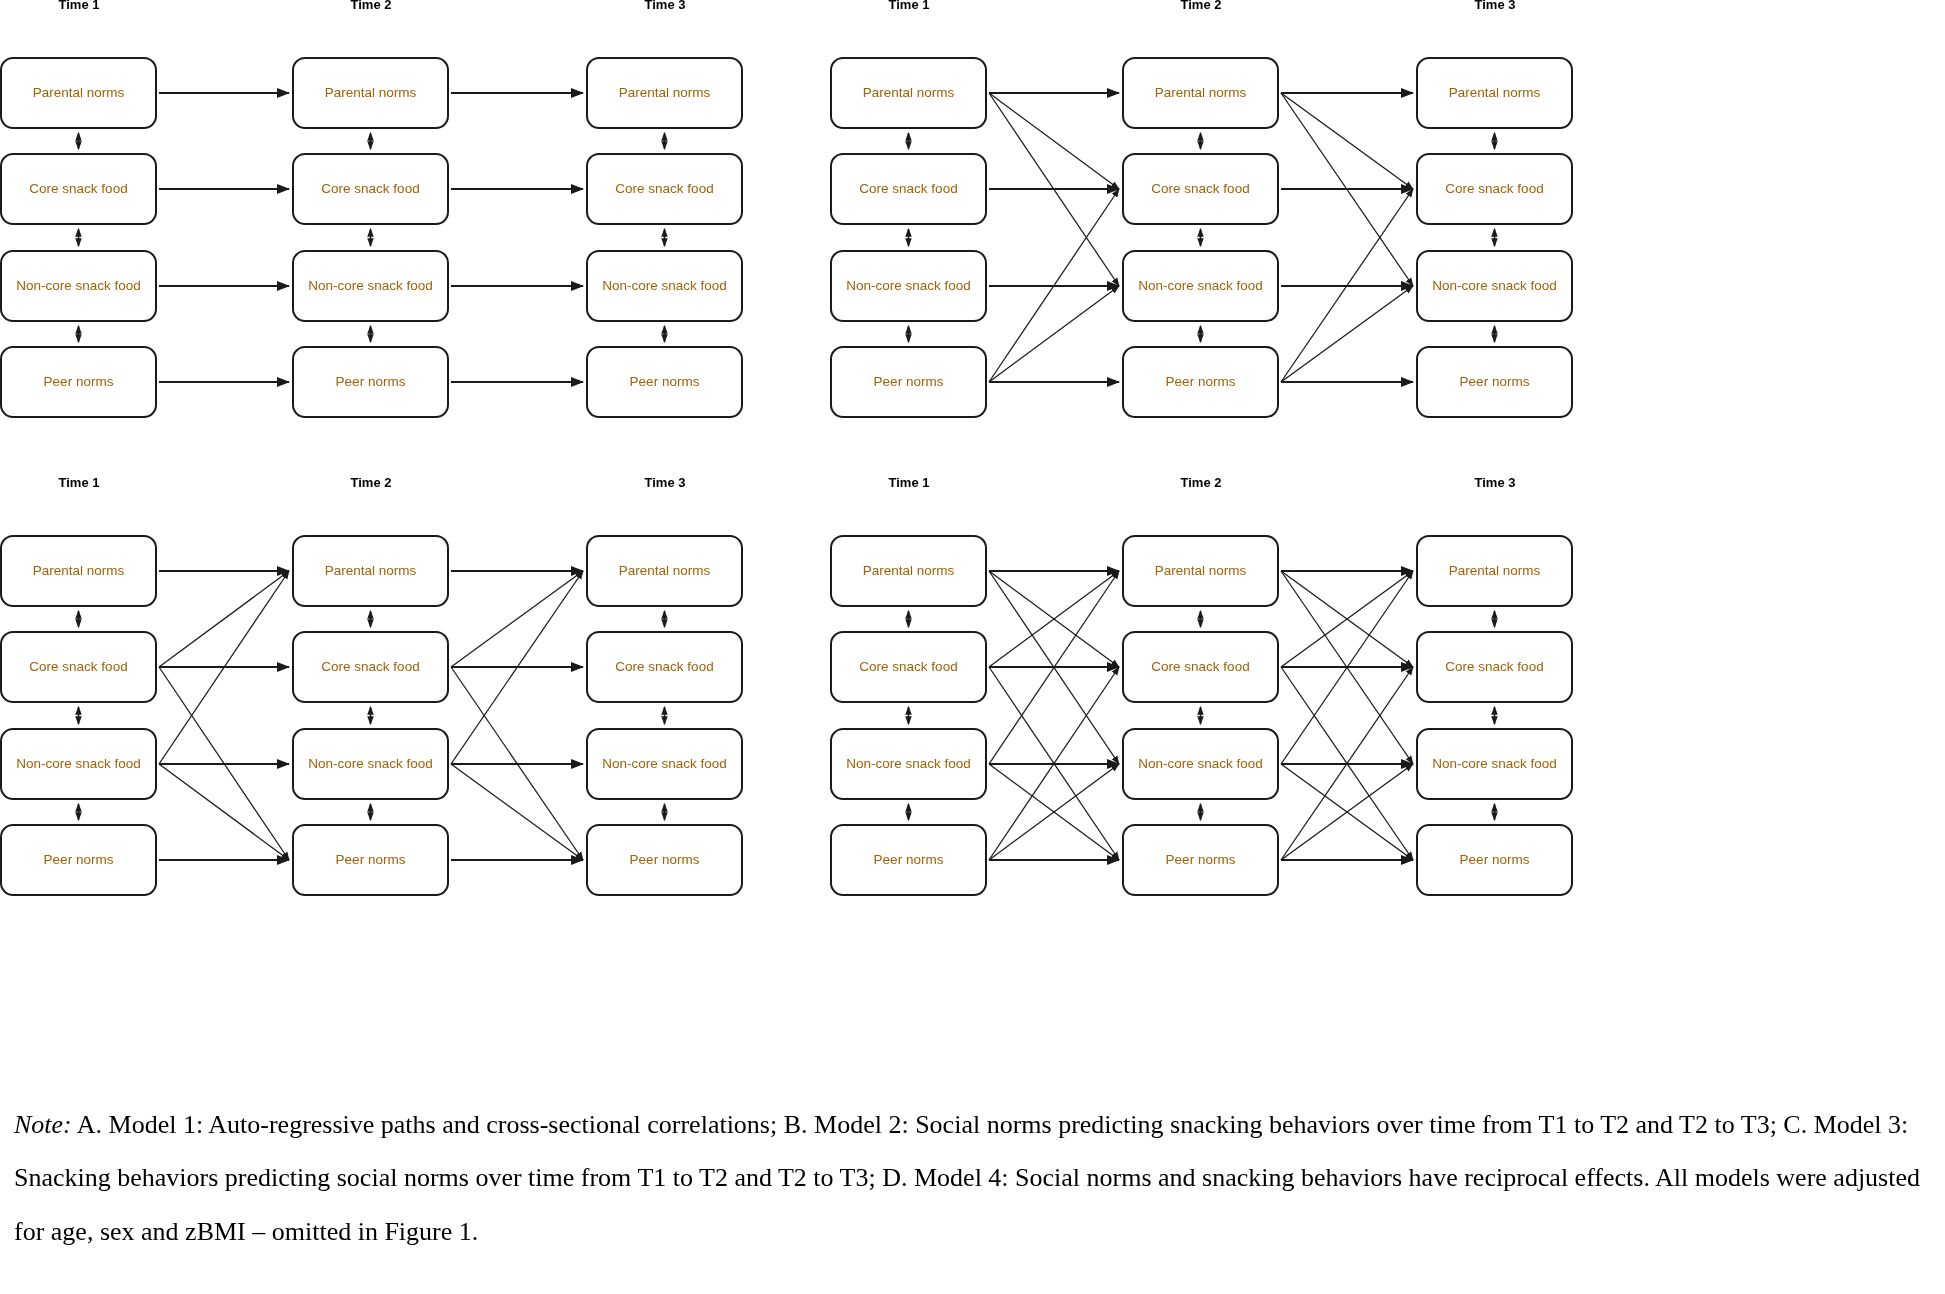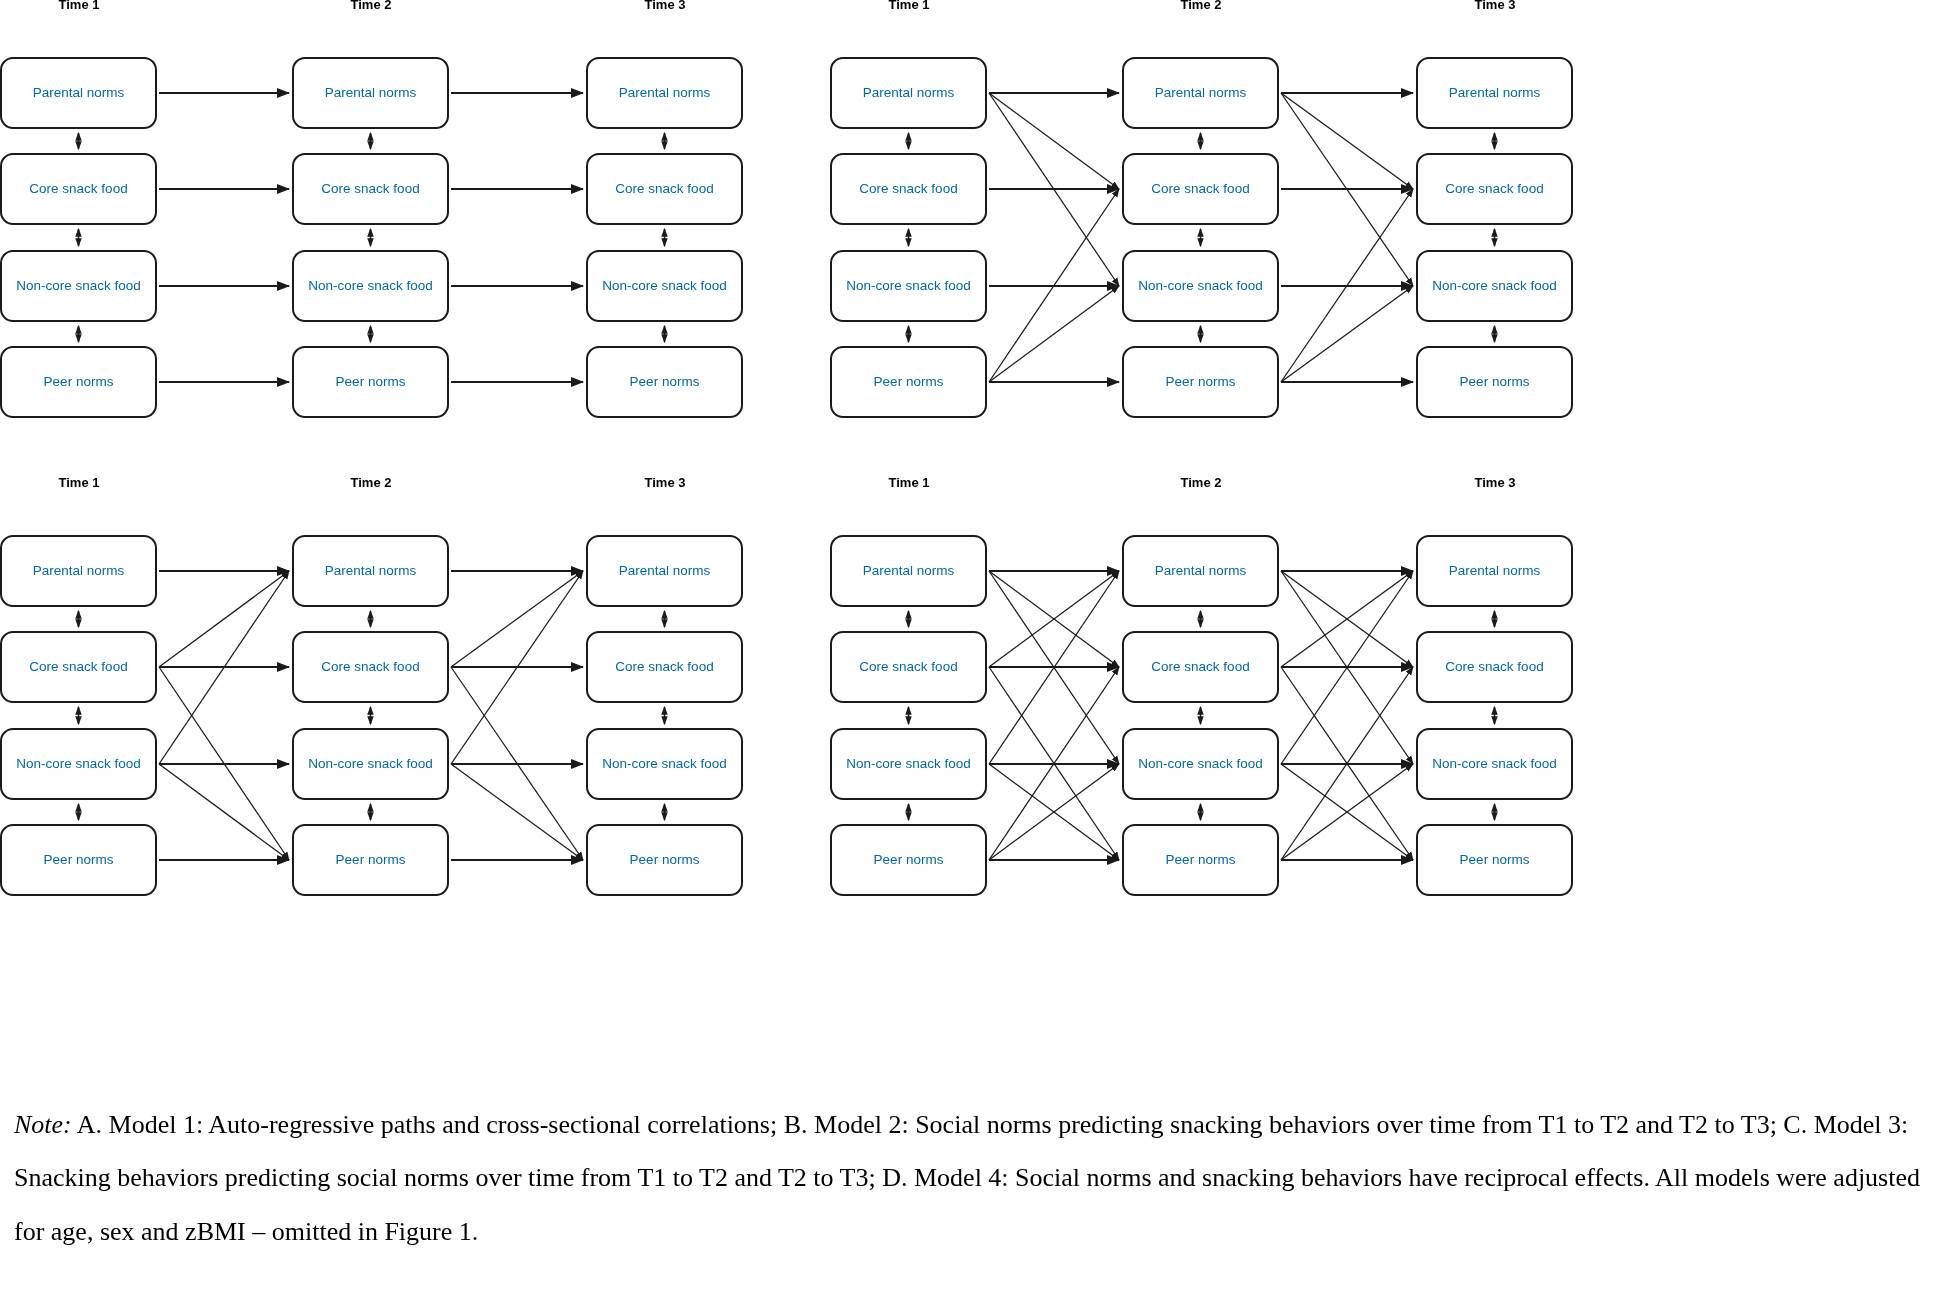--- a/index.html
+++ b/index.html
@@ -46,21 +46,21 @@
     height: 72px;
     border: 2.2px solid #1a1a1a;
     border-radius: 13px;
     background: #ffffff;
     box-sizing: border-box;
     display: flex;
     align-items: center;
     justify-content: center;
     font-size: 13.5px;
     font-family: "Liberation Sans", sans-serif;
-    color: #0369a1;
+    color: #a16207;
     text-align: center;
     line-height: 1.15;
     z-index: 3;
   }
   .edges {
     position: absolute;
     left: 0; top: 0;
     width: 915px;
     height: 440px;
     z-index: 1;

